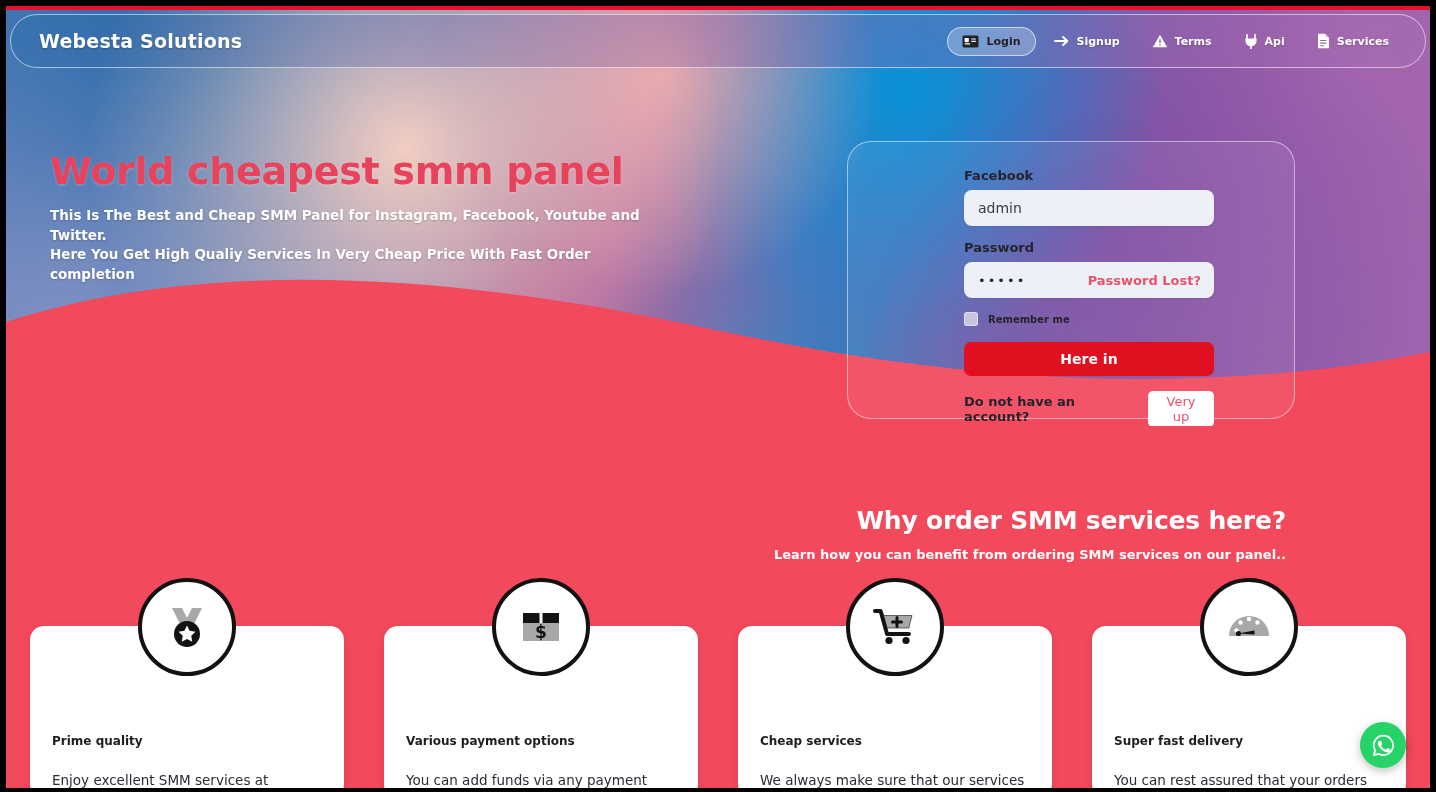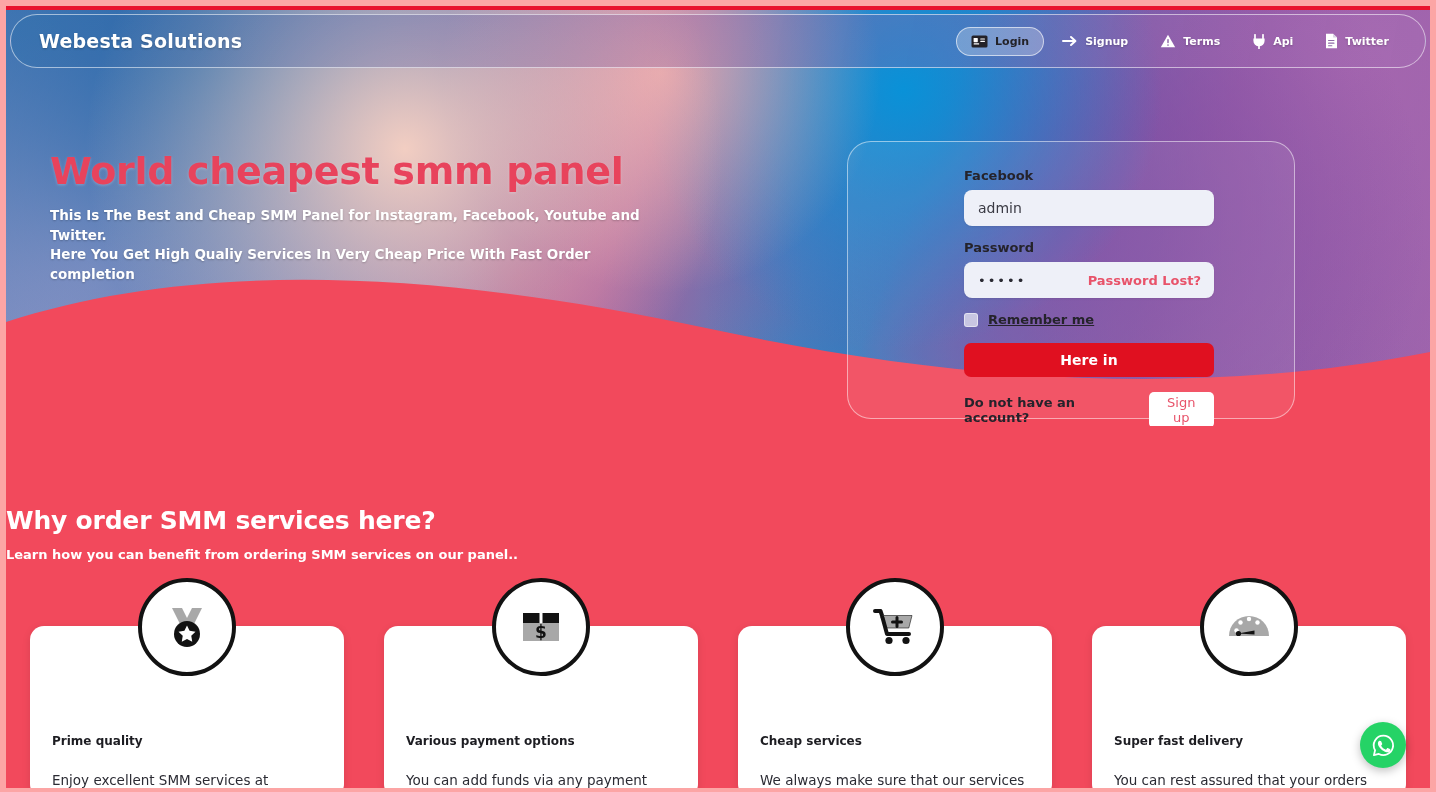--- a/index.html
+++ b/index.html
@@ -9,21 +9,21 @@
     height: 792px;
     overflow: hidden;
     font-family: "DejaVu Sans", "Liberation Sans", sans-serif;
   }
 
   
   #viewport {
     position: relative;
     width: 1436px;
     height: 792px;
-    background: #fca5a5;
+    background: #000000;
     overflow: hidden;
   }
 
   #page {
     position: absolute;
     left: 6px;
     top: 6px;
     width: 1424px;
     height: 782px;
     overflow: hidden;
@@ -189,24 +189,23 @@
     gap: 10px;
     margin: 2px 0 16px 0;
   }
   .checkbox {
     width: 14px; height: 14px;
     border-radius: 3px;
     background: rgba(255,255,255,0.62);
     border: 1px solid rgba(255,255,255,0.5);
   }
   .remember-label {
-    font-size: 13px;
+    font-size: 10px;
     font-weight: 700;
     color: #25232b;
-    text-decoration: underline;
   }
   .signin-btn {
     width: 100%;
     height: 34px;
     border-radius: 7px;
     background: #e01020;
     color: #ffffff;
     font-size: 14px;
     font-weight: 700;
     display: flex;
@@ -245,24 +244,24 @@
     left: 0;
     top: 270px;
     width: 1424px;
     height: 160px;
     z-index: 2;
   }
 
   
   .why {
     position: absolute;
-    left: 0;
+    left: 16px;
     top: 500px;
     width: 1264px;
-    text-align: left;
+    text-align: right;
     z-index: 3;
   }
   .why-title {
     font-size: 25px;
     font-weight: 800;
     color: #ffffff;
     letter-spacing: -0.2px;
   }
   .why-sub {
     margin-top: 12px;
@@ -398,21 +397,21 @@
           <div class="navitem">
             <span>
               <svg width="13" height="16" viewBox="0 0 13 16" fill="none">
                 <path d="M1 0.7h7.1L12 4.6V15.3H1Z" fill="#ffffff"></path>
                 <path d="M8.1 0.7V4.6H12" fill="#d8d0e2"></path>
                 <rect x="3" y="7" width="6.5" height="1.1" rx="0.55" fill="#8f6aa8"></rect>
                 <rect x="3" y="9.6" width="6.5" height="1.1" rx="0.55" fill="#8f6aa8"></rect>
                 <rect x="3" y="12.2" width="4.4" height="1.1" rx="0.55" fill="#8f6aa8"></rect>
               </svg>
             </span>
-            <span>Twitter</span>
+            <span>Services</span>
           </div>
 
         </div>
       </div>
 
       <div class="hero-text">
         <div class="hero-title">World cheapest smm panel</div>
         <div class="hero-sub">
           <div>This Is The Best and Cheap SMM Panel for Instagram, Facebook, Youtube and Twitter.</div>
           <div>Here You Get High Qualiy Services In Very Cheap Price With Fast Order completion</div>
@@ -433,21 +432,21 @@
 
         <div class="remember-row">
           <span class="checkbox"></span>
           <span class="remember-label">Remember me</span>
         </div>
 
         <button class="signin-btn">Here in</button>
 
         <div class="signup-row">
           <span class="signup-text">Do not have an account?</span>
-          <button class="signup-btn">Sign up</button>
+          <button class="signup-btn">Very up</button>
         </div>
       </div>
     </div>
 
     <div class="why">
       <div class="why-title">Why order SMM services here?</div>
       <div class="why-sub">Learn how you can benefit from ordering SMM services on our panel..</div>
     </div>
 
     <div class="cards">

